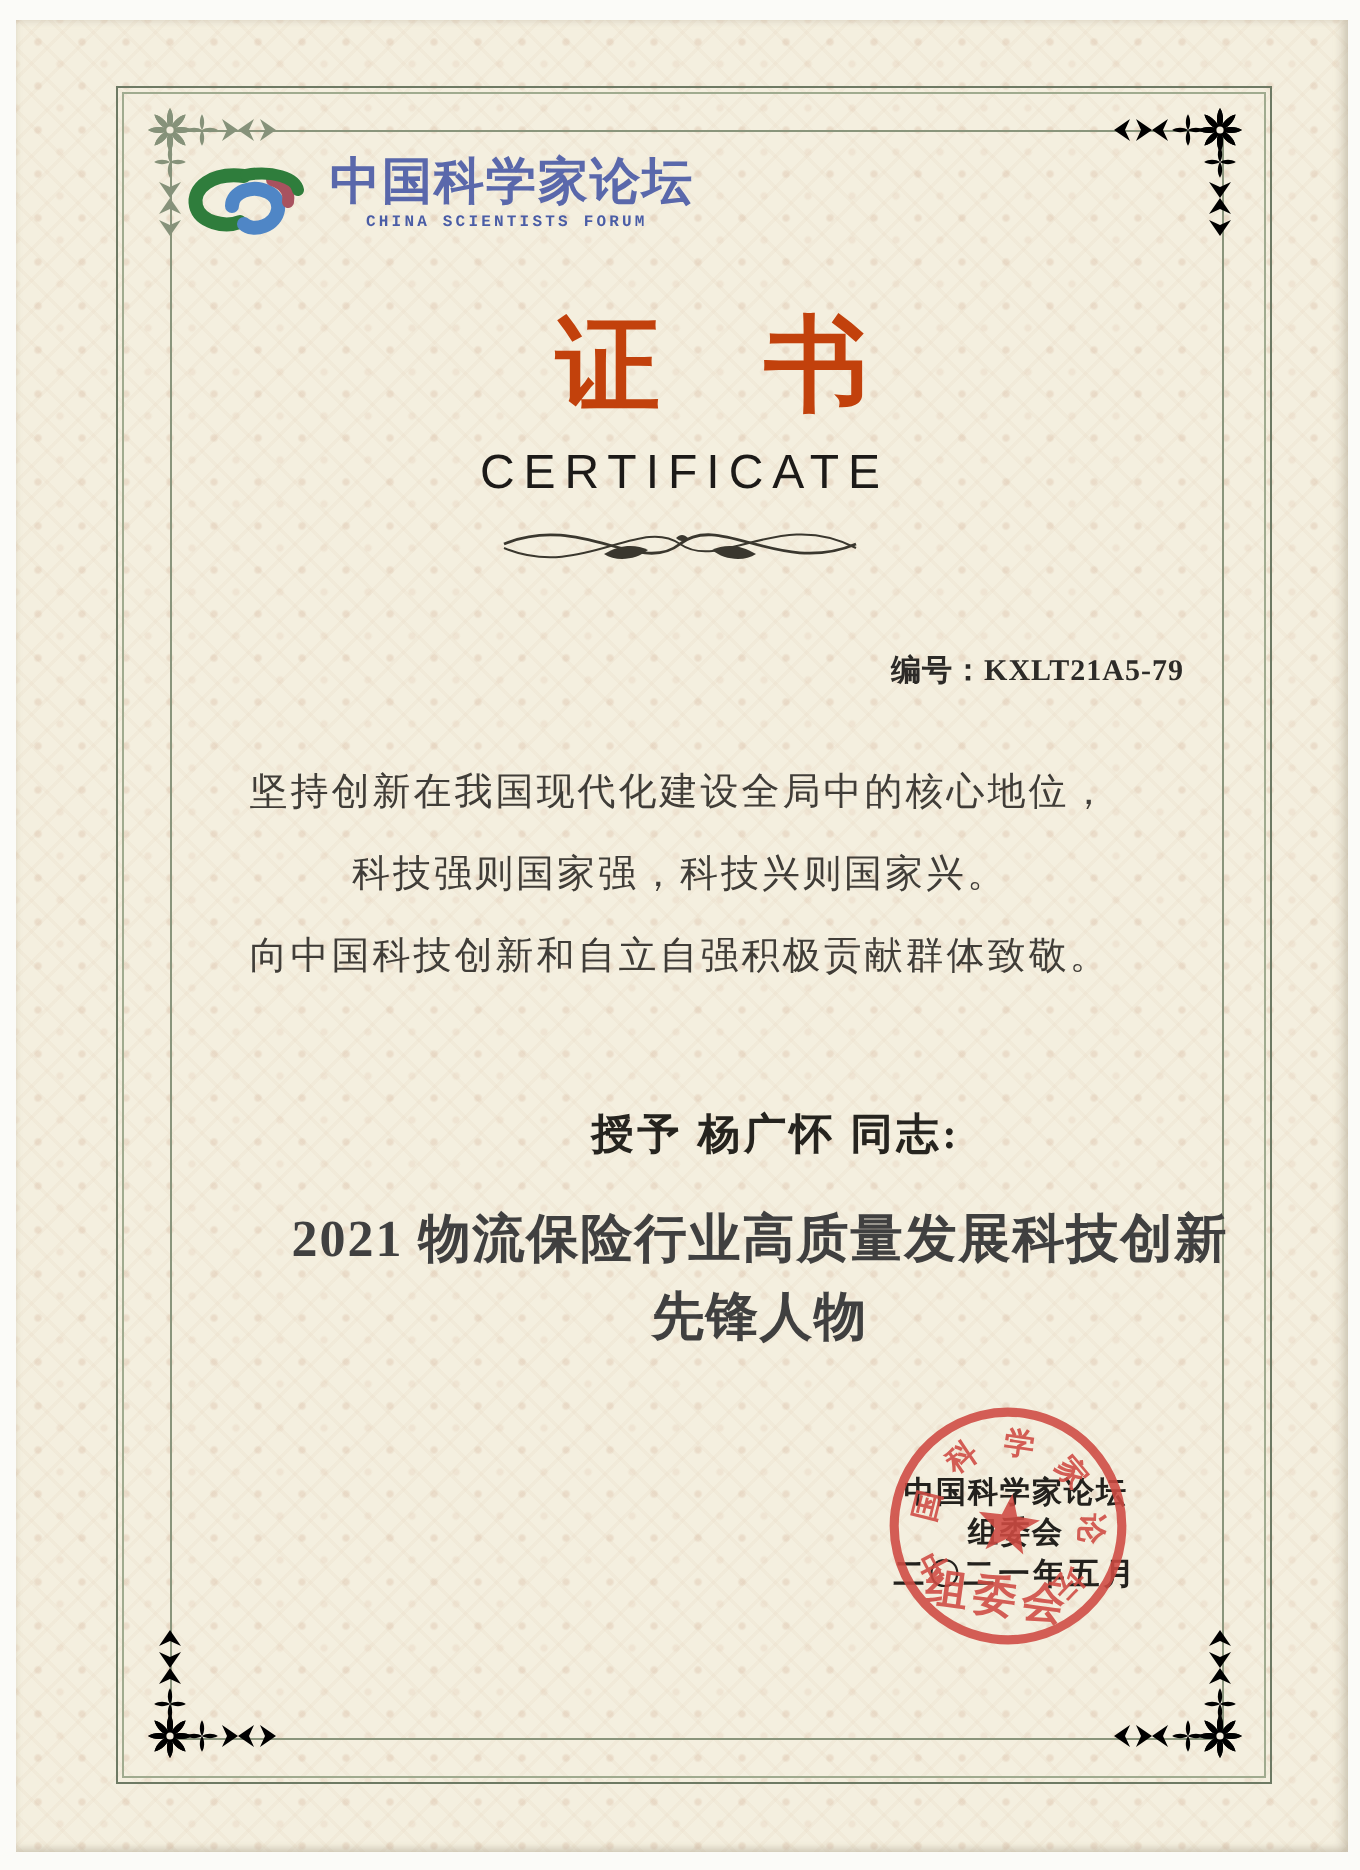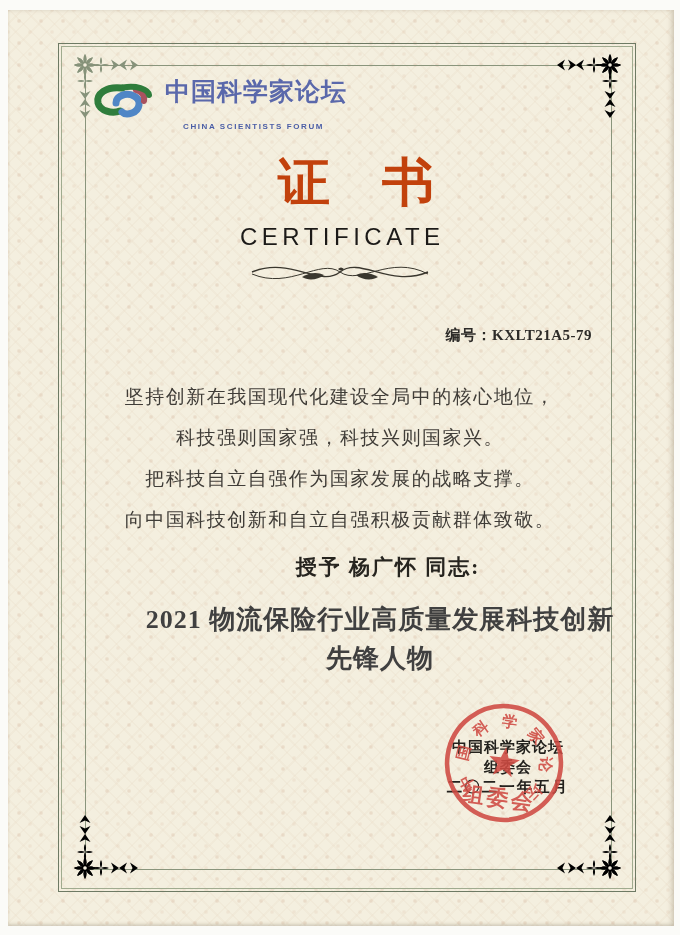--- a/index.html
+++ b/index.html
@@ -30,21 +30,21 @@
   .corner{position:absolute;width:78px;height:78px;}
   .corner.tl{left:73px;top:53px;}
   .corner.tr{left:544px;top:53px;transform:scaleX(-1);}
   .corner.bl{left:73px;top:802px;transform:scaleY(-1);}
   .corner.br{left:544px;top:802px;transform:scale(-1,-1);}
   
   .logo-row{position:absolute;left:92px;top:78px;display:flex;align-items:flex-start;gap:9px;}
   .logo-mark{width:64px;height:50px;margin-top:4px;}
   .logo-text{display:flex;flex-direction:column;}
   .logo-cn{font-family:"Liberation Sans",sans-serif;font-weight:bold;font-size:25px;letter-spacing:1px;color:#5a68ab;line-height:1.1;}
-  .logo-en{font-family:Liberation Sans, sans-serif;font-size:8px;font-weight:bold;letter-spacing:1.6px;color:#4a5da6;padding-left:18px;margin-top:16px;}
+  .logo-en{font-family:Liberation Mono, monospace;font-size:8px;font-weight:bold;letter-spacing:1.6px;color:#4a5da6;padding-left:18px;margin-top:1px;}
   
   .title-cn{position:absolute;left:16px;top:148px;width:100%;text-align:center;
     font-size:52px;font-weight:bold;color:#c2410c;letter-spacing:52px;text-indent:52px;}
   .title-en{position:absolute;left:0;top:223px;width:100%;text-align:center;
     font-family:"Liberation Sans",sans-serif;font-size:24px;color:#1c1a18;letter-spacing:4.5px;text-indent:4.5px;}
   .flourish{position:absolute;left:50%;top:252px;transform:translateX(-50%);}
   
   .serial{position:absolute;right:88px;top:326px;font-size:15px;font-weight:bold;color:#2d2b28;letter-spacing:.5px;padding-left:24px;}
   
   .body-lines{position:absolute;left:70px;top:376px;width:540px;text-align:center;color:#403d38;}
@@ -140,21 +140,20 @@
     </g>
   </svg>
 
   <div class="serial">
     <span>编号：</span><span>KXLT21A5-79</span>
   </div>
 
   <div class="body-lines">
     <div class="body-line">坚持创新在我国现代化建设全局中的核心地位，</div>
     <div class="body-line">科技强则国家强，科技兴则国家兴。</div>
-    <div class="body-line">把科技自立自强作为国家发展的战略支撑。</div>
     <div class="body-line">向中国科技创新和自立自强积极贡献群体致敬。</div>
   </div>
 
   <div class="award-line">授予 杨广怀 同志:</div>
   <div class="award-title">
     <div>2021 物流保险行业高质量发展科技创新</div>
     <div>先锋人物</div>
   </div>
 
   <div class="issuer">

